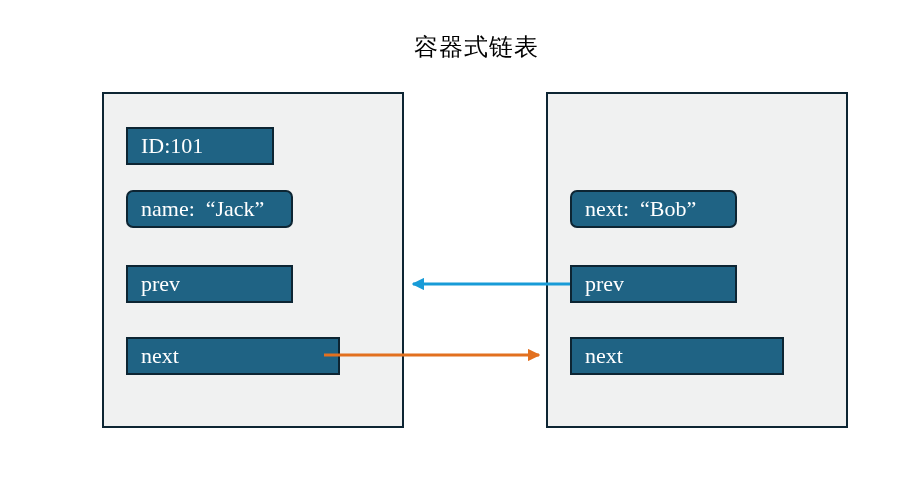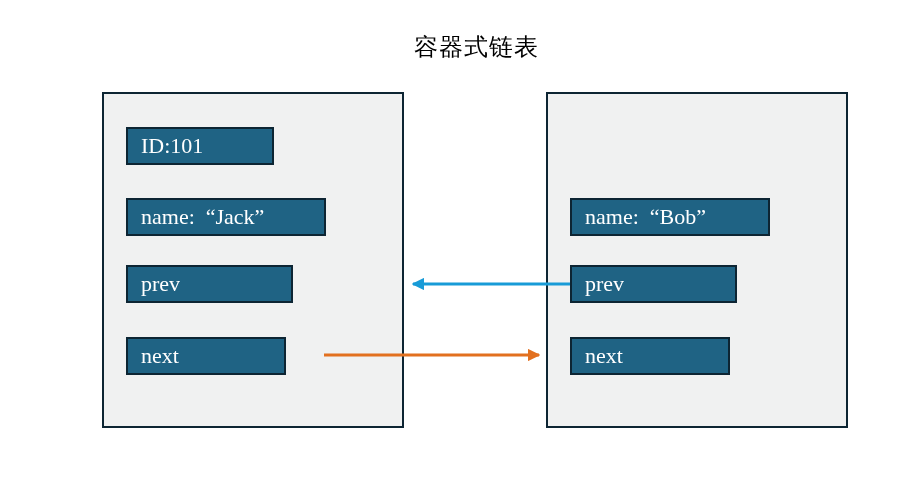--- a/index.html
+++ b/index.html
@@ -43,23 +43,23 @@
     border: 2px solid var(--field-border, #0d2533);
     box-sizing: border-box;
     color: var(--field-text, #ffffff);
     font-size: 22px;
     line-height: 34px;
     padding-left: 13px;
     white-space: pre;
     overflow: hidden;
   }
   .field-id   { top: 33px;  width: 148px; }
-  .field-name { top: 104px;  width: 200px; }
+  .field-name { top: 96px;  width: 167px; border-radius: 7px; }
   .field-prev { top: 171px; width: 167px; }
-  .field-next { top: 243px; width: 160px; }
+  .field-next { top: 243px; width: 214px; }
   #arrow-layer {
     position: absolute;
     top: 0; left: 0;
     pointer-events: none;
   }
 </style>
 </head>
 <body>
 
 <div id="canvas">
@@ -67,21 +67,21 @@
   <div class="diagram-title">容器式链表</div>
 
   <div class="node" id="node-left">
     <div class="field field-id">ID:101</div>
     <div class="field field-name">name:  “Jack”</div>
     <div class="field field-prev">prev</div>
     <div class="field field-next">next</div>
   </div>
 
   <div class="node" id="node-right">
-    <div class="field field-name">name:  “Bob”</div>
+    <div class="field field-name">next:  “Bob”</div>
     <div class="field field-prev">prev</div>
     <div class="field field-next">next</div>
   </div>
 
   <svg id="arrow-layer" width="903" height="504" viewBox="0 0 903 504">
     <defs>
       <marker id="head-prev" viewBox="0 0 10 10" refX="9" refY="5" markerWidth="4.2" markerHeight="4.2" orient="auto">
         <path d="M0,0 L10,5 L0,10 z" fill="#189bd7"></path>
       </marker>
       <marker id="head-next" viewBox="0 0 10 10" refX="9" refY="5" markerWidth="4.2" markerHeight="4.2" orient="auto">

